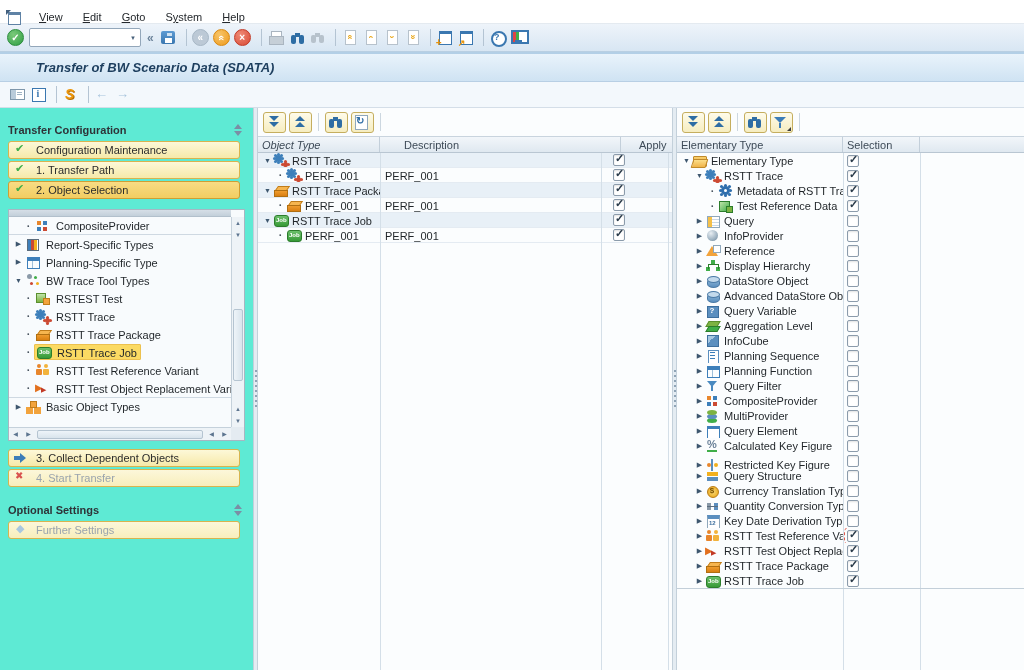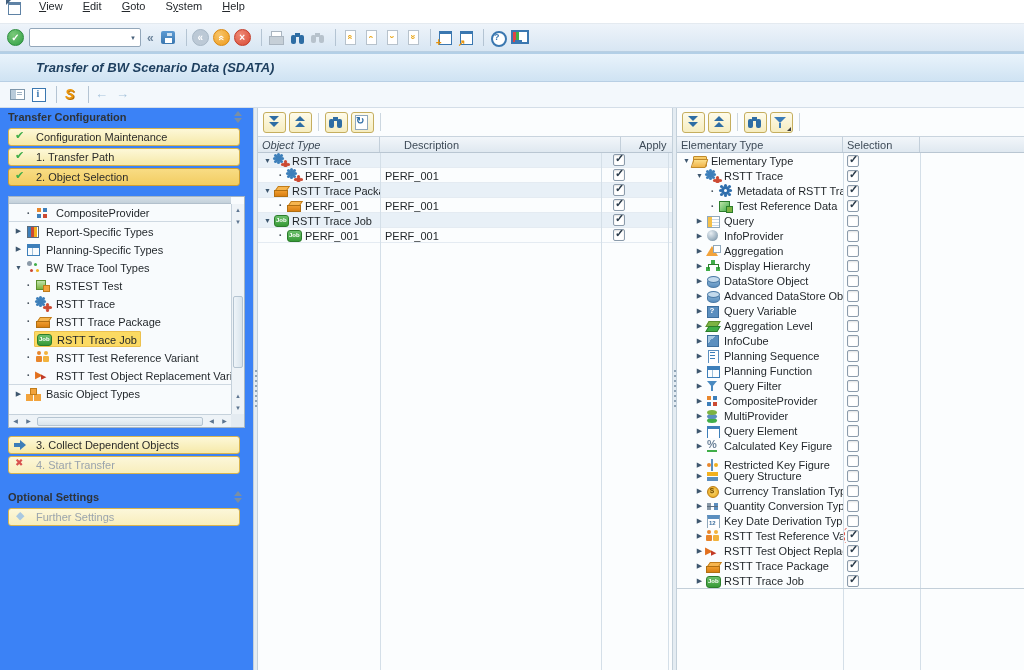--- a/index.html
+++ b/index.html
@@ -1,21 +1,21 @@
 <!DOCTYPE html>
 <html><head>
 <meta charset="utf-8">
 <style>
 *{margin:0;padding:0;box-sizing:border-box}
 html,body{width:1024px;height:670px;overflow:hidden}
 body{font-family:"Liberation Sans",sans-serif;font-size:11px;color:#32363a;background:#fff}
 .app{width:1024px;height:670px;display:flex;flex-direction:column;background:#fff}
 
 
-.menubar{height:24px;display:flex;align-items:flex-start;background:#fff;border-bottom:1px solid #e4eaf0;padding-left:6px}
+.menubar{height:24px;display:flex;align-items:flex-end;background:#fff;border-bottom:1px solid #e4eaf0;padding-left:6px}
 .winicon{position:relative;width:15px;height:13px;margin-right:8px;display:inline-block}
 .winicon::before{content:"";position:absolute;left:2px;top:2px;width:11px;height:9px;border:1px solid #5f82a5;border-top:3px solid #5f82a5;background:#fff}
 .winicon::after{content:"";position:absolute;left:0;top:0;border-bottom:5px solid transparent;border-left:5px solid #44617f}
 .menu-item{padding:4px 10px;color:#24282c;cursor:default}
 .menu-item u{text-decoration:underline}
 
 
 .systoolbar{height:28px;background:linear-gradient(#eef4fa,#d8e6f3);border-bottom:1px solid #b9cfe2;display:flex;align-items:center;padding:0 7px}
 .tb-sep{width:1px;height:17px;background:#b4c4d3;margin:0 5px;flex:none}
 .round-btn{width:17px;height:17px;border-radius:50%;display:flex;align-items:center;justify-content:center;color:#fff;font-size:10px;font-weight:bold;flex:none;margin-right:5px}
@@ -60,21 +60,21 @@
 .ic-detail-view::before{content:"";position:absolute;left:1px;top:3px;width:13px;height:9px;border:1px solid #7f97ab;background:linear-gradient(90deg,#b9cbda 0 5px,#fff 5px)}
 .ic-detail-view::after{content:"";position:absolute;left:8px;top:6px;width:5px;height:1px;background:#9fb3c4;box-shadow:0 2px 0 #9fb3c4}
 .ic-info::before{content:"";position:absolute;left:2px;top:2px;width:12px;height:12px;border:1px solid #3a77b0;background:#fff}
 .ic-info::after{content:"i";position:absolute;left:2px;top:2px;width:12px;text-align:center;line-height:11px;color:#3a77b0;font-weight:bold;font-size:10px;font-family:"Liberation Serif",serif}
 .ic-log::before{content:"S";position:absolute;left:3px;top:0;font-size:14px;font-weight:bold;font-style:italic;color:#eb960c;text-shadow:1px 1px 0 #b56c00}
 .ic-previous::before{content:"←";position:absolute;left:1px;top:0;font-size:13px;font-weight:bold;color:#a7c4dc}
 .ic-next::before{content:"→";position:absolute;left:1px;top:0;font-size:13px;font-weight:bold;color:#a7c4dc}
 
 
 .main{flex:1;display:flex;min-height:0}
-.left-panel{width:253px;background:#3b82f6;padding:0 8px 0 8px;flex:none;position:relative}
+.left-panel{width:253px;background:#5eead4;padding:13px 8px 0 8px;flex:none;position:relative}
 .vsplit{width:5px;background:#e4ecf2;border-left:1px solid #c3d0da;border-right:1px solid #c3d0da;flex:none;position:relative}
 .vsplit::after{content:"";position:absolute;top:50%;left:1px;width:2px;height:38px;margin-top:-19px;background:repeating-linear-gradient(#8fa3b5 0 2px,transparent 2px 5px)}
 .mid-panel{width:414px;background:#fbfdfe;flex:none;position:relative}
 .right-panel{flex:1;background:#fbfdfe;position:relative;min-width:0}
 
 
 .panel-header{display:flex;justify-content:space-between;align-items:center;height:18px;font-weight:bold;color:#2e3338;margin-bottom:2px}
 .panel-header.mt{margin-top:14px}
 .spinner{display:flex;flex-direction:column;gap:2px;margin-right:3px}
 .spinner i{width:0;height:0;border-left:4px solid transparent;border-right:4px solid transparent;display:block}
@@ -294,21 +294,21 @@
               <span class="exp">▶</span>
               <span class="hlwrap">
                 <span class="ic ic-report-types"></span>
                 <span class="rowlabel">Report-Specific Types</span>
               </span>
             </div>
             <div class="titem">
               <span class="exp">▶</span>
               <span class="hlwrap">
                 <span class="ic ic-planning-types"></span>
-                <span class="rowlabel">Planning-Specific Types</span>
+                <span class="rowlabel">Planning-Specific Type</span>
               </span>
             </div>
             <div class="titem">
               <span class="exp">▼</span>
               <span class="hlwrap">
                 <span class="ic ic-trace-tool-types"></span>
                 <span class="rowlabel">BW Trace Tool Types</span>
               </span>
             </div>
             <div class="titem child">
@@ -576,21 +576,21 @@
               <span class="rowlabel">InfoProvider</span>
             </div>
             <div class="gcell" style="padding-left: 4px;">
               <span class="cb"></span>
             </div>
           </div>
           <div class="grow">
             <div class="gcell" style="width: 166px; padding-left: 17px;">
               <span class="exp">▶</span>
               <span class="ic ic-infoobject"></span>
-              <span class="rowlabel">Aggregation</span>
+              <span class="rowlabel">Reference</span>
             </div>
             <div class="gcell" style="padding-left: 4px;">
               <span class="cb"></span>
             </div>
           </div>
           <div class="grow">
             <div class="gcell" style="width: 166px; padding-left: 17px;">
               <span class="exp">▶</span>
               <span class="ic ic-hierarchy"></span>
               <span class="rowlabel">Display Hierarchy</span>

